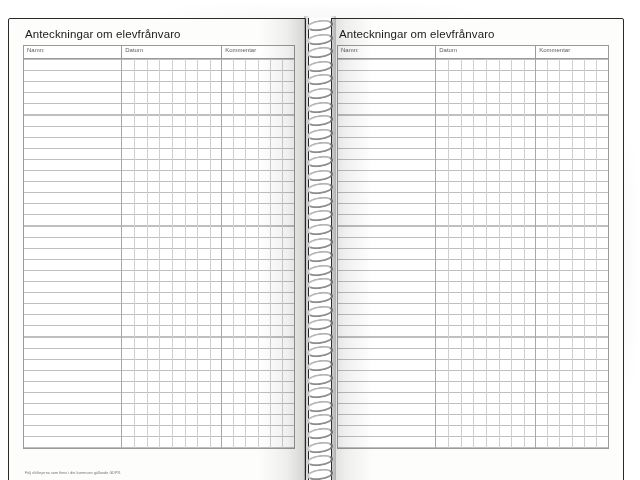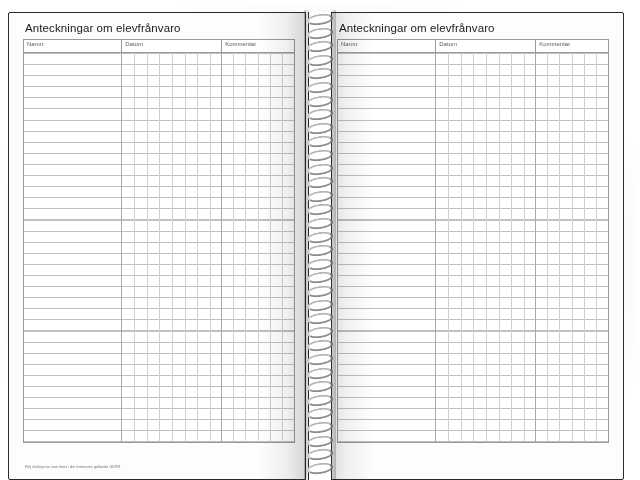--- a/index.html
+++ b/index.html
@@ -28,21 +28,21 @@
     top: 6px;
     width: 628px;
     height: 470px;
     background: radial-gradient(ellipse at 50% 55%, rgba(0,0,0,0.10) 0%, rgba(0,0,0,0.05) 55%, rgba(0,0,0,0.0) 78%);
     filter: blur(3px);
   }
 
   .notebook {
     position: absolute;
     left: 8px;
-    top: 12px;
+    top: 18px;
     width: 624px;
     height: 420px;
     text-decoration: underline;
   }
 
   
   .page {
     position: absolute;
     top: 0;
     width: 298px;

